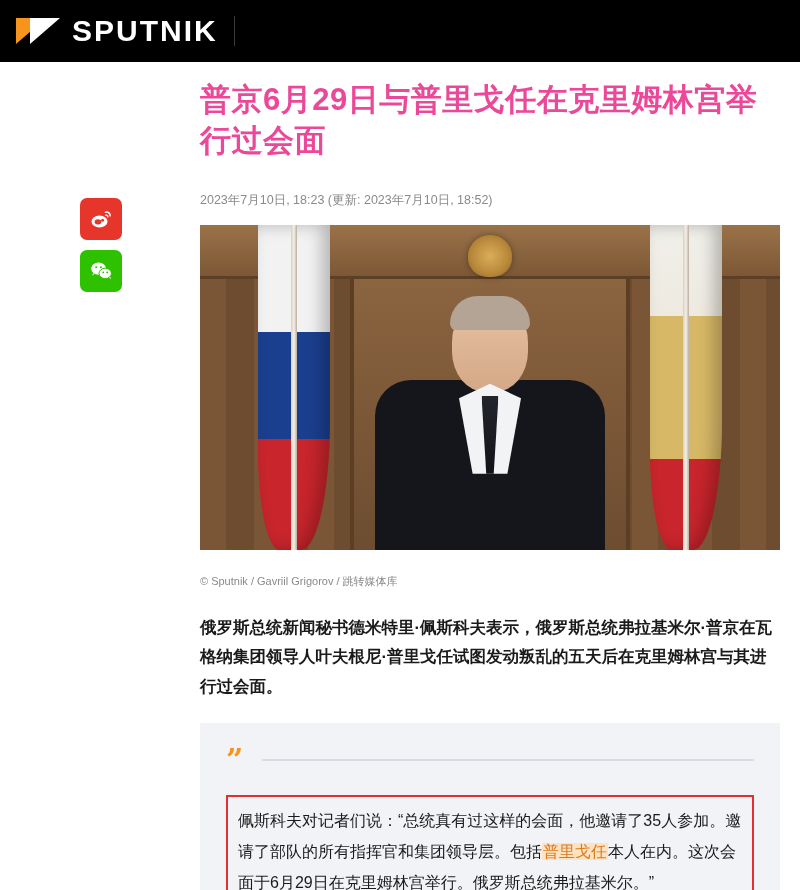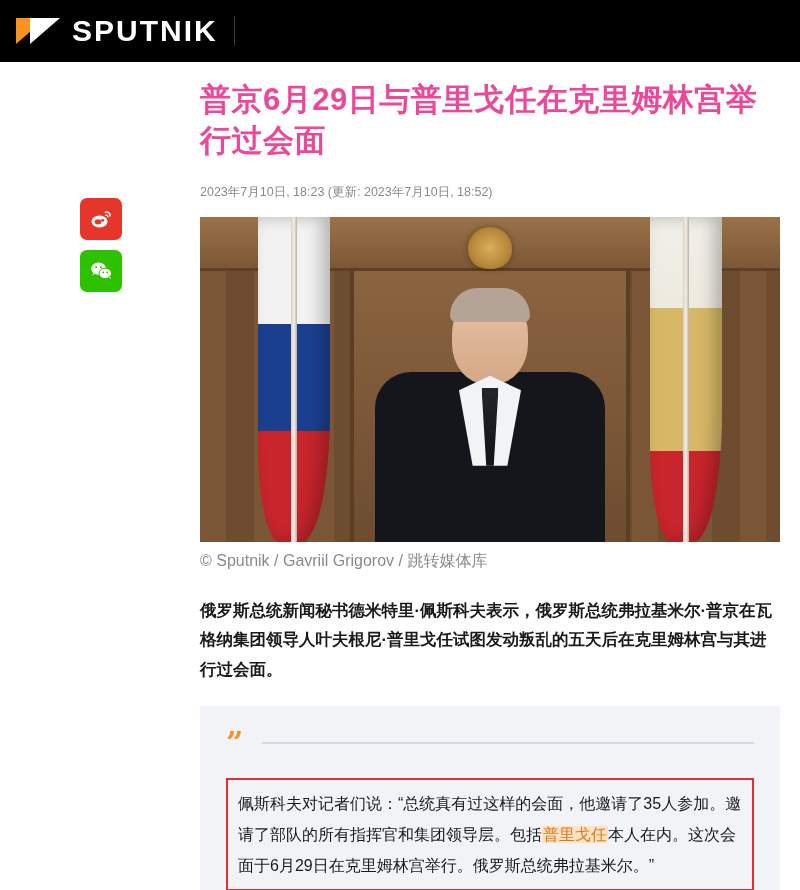--- a/index.html
+++ b/index.html
@@ -111,21 +111,21 @@
   .headline {
     font-size: 31px;
     line-height: 1.32;
     font-weight: bold;
     color: #ec4899;
     margin: 0;
     padding-top: 18px;
     letter-spacing: 0.5px;
   }
   .timestamp {
-    margin-top: 22px;
+    margin-top: 30px;
     font-size: 12.5px;
     color: #8a8a8a;
   }
   .hero {
     margin-top: 16px;
     width: 580px;
     height: 325px;
     position: relative;
     overflow: hidden;
     background: #6a4b32;
@@ -207,22 +207,22 @@
     background: #f2f3f5;
     clip-path: polygon(50% 0, 100% 16%, 78% 100%, 22% 100%, 0 16%);
   }
   .figure .tie {
     position: absolute; left: 50%; top: 96px; transform: translateX(-50%);
     width: 17px; height: 78px;
     background: linear-gradient(180deg,#23252c,#111318);
     clip-path: polygon(0 0, 100% 0, 72% 100%, 28% 100%);
   }
   .credit {
-    margin-top: 9px;
-    font-size: 16px;
+    margin-top: 24px;
+    font-size: 11px;
     color: #8a8a8a;
   }
   .credit .lib { color: #8a8a8a; }
   .lede {
     margin-top: 24px;
     font-size: 16.5px;
     line-height: 1.78;
     font-weight: bold;
     color: #1a1a1a;
   }

